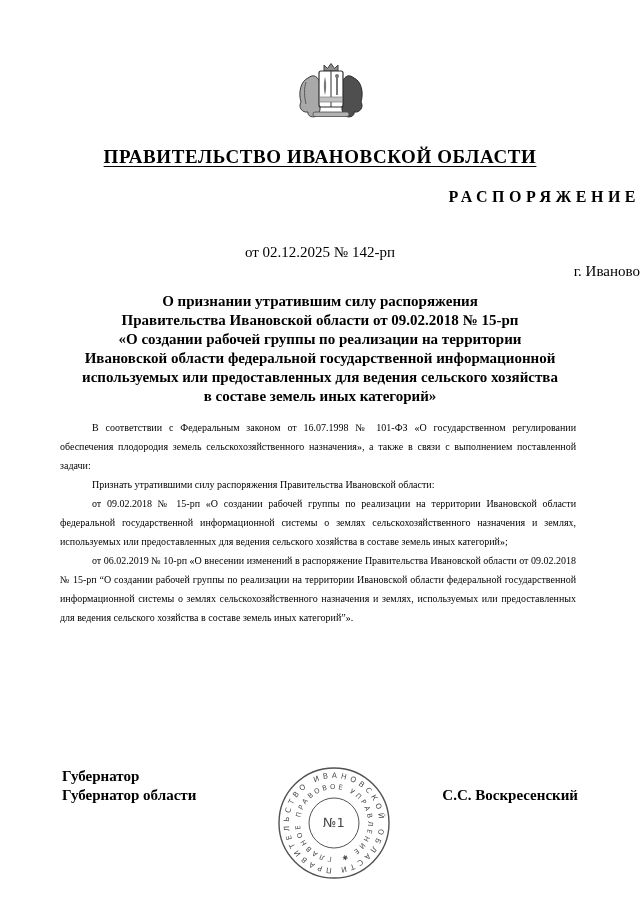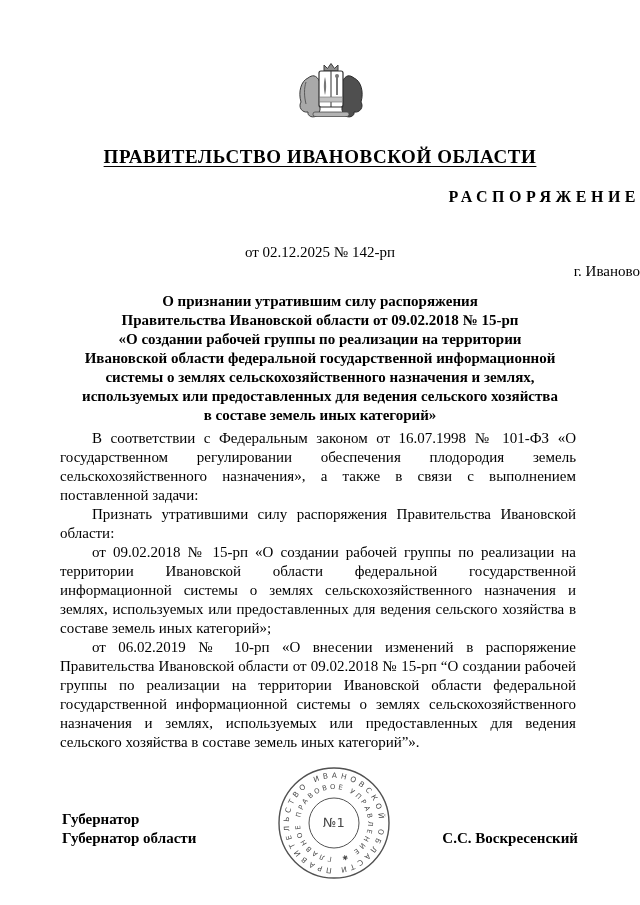--- a/index.html
+++ b/index.html
@@ -49,34 +49,34 @@
     line-height: 19px;
   }
   .subject {
     margin: 11px 48px 0 48px;
     text-align: center;
     font-size: 15px;
     font-weight: bold;
     line-height: 19px;
   }
   .body-text {
-    margin: 4px 64px 0 60px;
-    font-size: 15px;
+    margin: 12px 64px 0 60px;
+    font-size: 10px;
     line-height: 19px;
     text-align: justify;
   }
   .body-text p {
     margin: 0;
     text-indent: 32px;
   }
   .signature {
     position: absolute;
     left: 62px;
     right: 62px;
-    top: 810px;
+    top: 767px;
     display: flex;
     justify-content: space-between;
     align-items: flex-end;
     font-size: 15px;
     font-weight: bold;
     line-height: 19px;
   }
   .stamp {
     position: absolute;
     left: 277px;
@@ -124,21 +124,20 @@
   <div class="doc-type">РАСПОРЯЖЕНИЕ</div>
 
   <div class="date-line">от 02.12.2025 № 142-рп</div>
   <div class="city-line">г. Иваново</div>
 
   <div class="subject">
     <div>О признании утратившим силу распоряжения</div>
     <div>Правительства Ивановской области от 09.02.2018 № 15-рп</div>
     <div>«О создании рабочей группы по реализации на территории</div>
     <div>Ивановской области федеральной государственной информационной</div>
-    <div>системы о землях сельскохозяйственного назначения и землях,</div>
     <div>используемых или предоставленных для ведения сельского хозяйства</div>
     <div>в составе земель иных категорий»</div>
   </div>
 
   <div class="body-text">
     <p>В соответствии с Федеральным законом от 16.07.1998 № 101-ФЗ «О государственном регулировании обеспечения плодородия земель сельскохозяйственного назначения», а также в связи с выполнением поставленной задачи:</p>
     <p>Признать утратившими силу распоряжения Правительства Ивановской области:</p>
     <p>от 09.02.2018 № 15-рп «О создании рабочей группы по реализации на территории Ивановской области федеральной государственной информационной системы о землях сельскохозяйственного назначения и землях, используемых или предоставленных для ведения сельского хозяйства в составе земель иных категорий»;</p>
     <p>от 06.02.2019 № 10-рп «О внесении изменений в распоряжение Правительства Ивановской области от 09.02.2018 № 15-рп “О создании рабочей группы по реализации на территории Ивановской области федеральной государственной информационной системы о землях сельскохозяйственного назначения и землях, используемых или предоставленных для ведения сельского хозяйства в составе земель иных категорий”».</p>
   </div>

